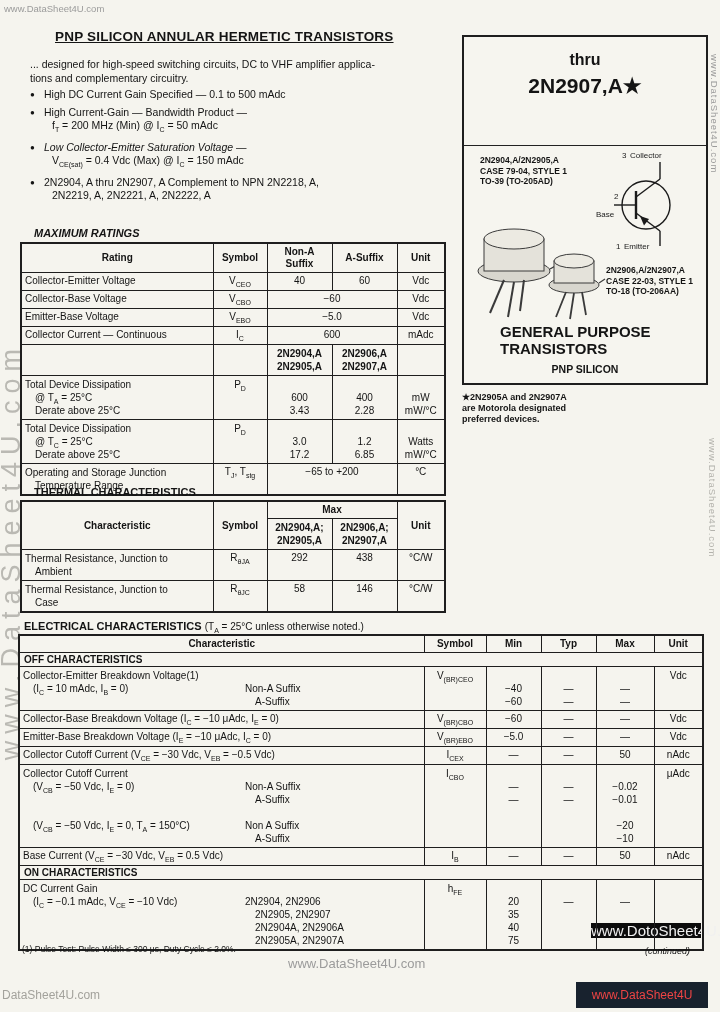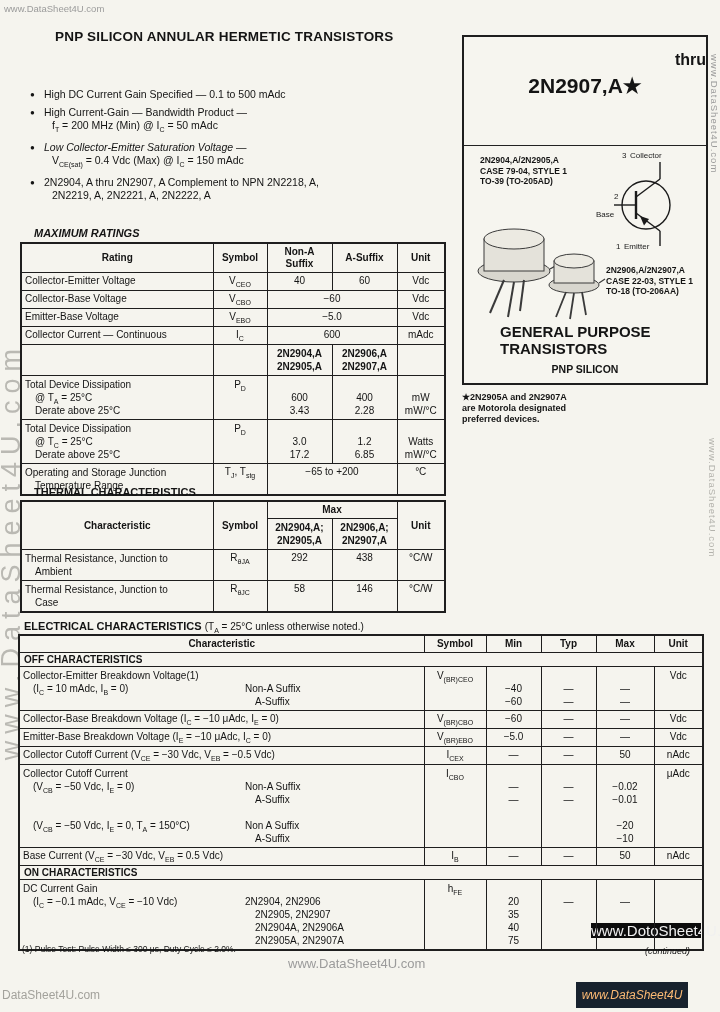--- a/index.html
+++ b/index.html
@@ -31,28 +31,28 @@
   .char { padding-left:4px;margin-top:28px; }
   .foot { font-size:8.5px; }
   .cont { font-size:9px; font-style:italic; }
   .wm-tl { left:4px; top:3px; font-size:9.5px; color:#9b9b9b; }
   .wm-left { left:-4px; top:342px; writing-mode:vertical-rl; transform:rotate(180deg);
              font-size:27px; letter-spacing:7px; color:#b0afa9; opacity:.85; }
   .wm-rt { right:0px; top:54px; writing-mode:vertical-rl; font-size:9.5px; letter-spacing:1px; color:#9b9b9b; }
   .wm-rm { right:2px; top:438px; writing-mode:vertical-rl; font-size:9.5px; letter-spacing:1px; color:#b3b2ac; }
   .wm-bc { left:288px; top:956px; font-size:13px; color:#9b9b9b; }
   .wm-bl { left:2px; top:988px; font-size:12px; color:#a3a29c; }
-  .wm-br { left:576px; top:982px; width:112px; height:26px; background:#18222e; color:#fdba74;
-           font-size:12px; line-height:26px; text-align:center;font-style:italic; }
+  .wm-br { left:576px; top:982px; width:132px; height:26px; background:#18222e; color:#ef4444;
+           font-size:12px; line-height:26px; text-align:center; }
   .strip { left:591px; top:923px; width:110px; height:15px; background:#0c0c0c; color:#f0f0f0;
            font-size:15px; line-height:15px; }
   .panel { left:462px; top:35px; width:246px; height:350px; border:2px solid #1e1e1e; background:#f6f5ef; }
   .panel-title { padding-top:12px; text-align:center; font-weight:bold; }
   .pt1 { font-size:21px; line-height:30px; }
-  .pt2 { font-size:16px; line-height:22px;text-align:right; }
+  .pt2 { font-size:16px; line-height:22px; }
   .rule { position:absolute; left:0; right:0; top:108px; border-top:1px solid #222; }
   .case { position:absolute; font-size:8.5px; font-weight:bold; line-height:10.5px; }
   .cat { position:absolute; left:0; right:0; top:286px; text-align:left; font-weight:bold;
          font-size:15px; line-height:17px;padding-left:36px; }
   .subcat { position:absolute; left:0; right:0; top:326px; text-align:center; font-weight:bold; font-size:10.5px; }
   .star-note { left:462px; top:392px; width:246px; text-align:left; font-weight:bold;
                font-size:9px; line-height:11px; }
   svg text { font-family:"Liberation Sans", sans-serif; fill:#1a1a1a; }
 </style>
 </head>
@@ -62,22 +62,26 @@
 
   <div class="abs wm-tl">www.DataSheet4U.com</div>
   <div class="abs wm-left">www.DataSheet4U.com</div>
   <div class="abs wm-rt">www.DataSheet4U.com</div>
   <div class="abs wm-rm">www.DataSheet4U.com</div>
   <div class="abs wm-bc">www.DataSheet4U.com</div>
   <div class="abs wm-bl">DataSheet4U.com</div>
   <div class="abs wm-br">www.DataSheet4U</div>
   <div class="abs strip">www.DotoSheet4U.com</div>
 
-  <div class="abs doc-title" style="left:55px; top:29px;">PNP SILICON ANNULAR HERMETIC TRANSISTORS</div>
-
+  <div class="abs doc-title" style="left:55px; top:29px;text-decoration:underline;">PNP SILICON ANNULAR HERMETIC TRANSISTORS</div>
+
+  <div class="abs intro" style="left:30px; top:57px; width:425px;">
+    <div>... designed for high-speed switching circuits, DC to VHF amplifier applica-</div>
+    <div>tions and complementary circuitry.</div>
+  </div>
 
   <div class="abs bullets" style="left:30px; top:88px; width:430px;">
     <div class="bullet">
       <span class="dot">●</span>
       <span class="btxt">
         <span>High DC Current Gain Specified — 0.1 to 500 mAdc</span>
       </span>
     </div>
     <div class="bullet">
       <span class="dot">●</span>

